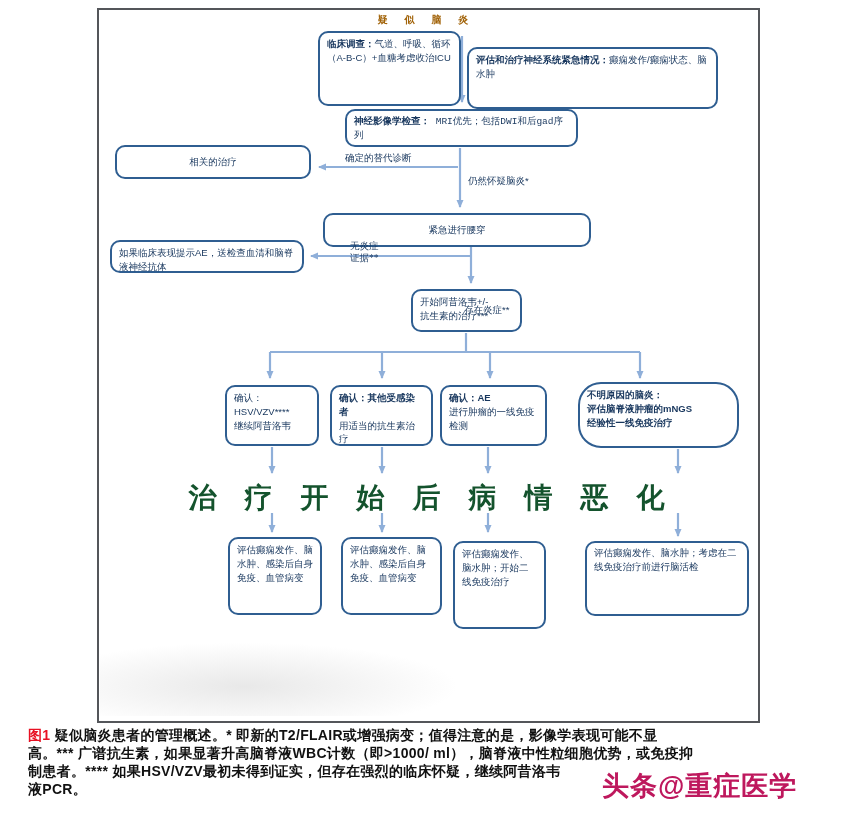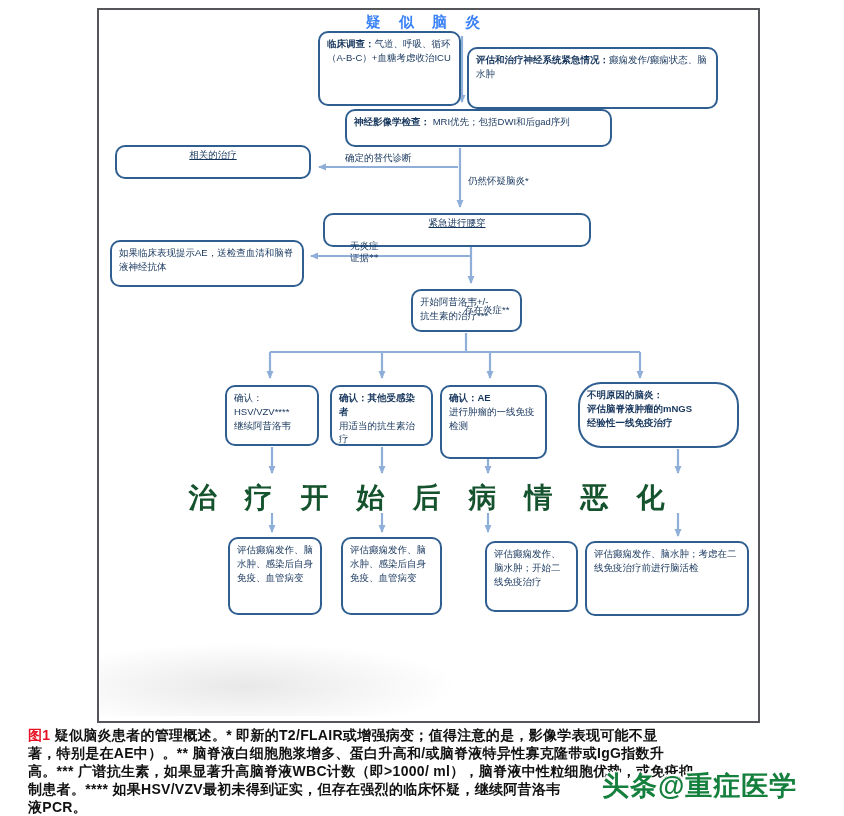--- a/index.html
+++ b/index.html
@@ -2,42 +2,42 @@
 <html style="--box-border: #2F5E91; --box-text: #17365D; --arrow: #8FAFD9; --figure-label: #E81123; --caption-text: #111111;"><head>
 <meta charset="utf-8">
 <style>
   html,body{margin:0;padding:0;background:#fff;}
   .page{position:relative;width:844px;height:816px;background:#fff;overflow:hidden;
         font-family:"Liberation Sans",sans-serif;}
   .frame{position:absolute;left:97px;top:8px;width:659px;height:711px;border:2px solid #54565a;z-index:1;}
   .smudge{position:absolute;left:100px;top:642px;width:360px;height:74px;z-index:1;
         background:radial-gradient(ellipse at 40% 60%, rgba(165,165,165,0.25), rgba(255,255,255,0) 70%);}
   .title{position:absolute;left:97px;top:13px;width:659px;text-align:center;font-weight:bold;
-        font-size:15px;letter-spacing:7px;color:#3b82f6;z-index:2;}
+        font-size:10px;letter-spacing:7px;color:#a16207;z-index:2;}
   .fbox{position:absolute;box-sizing:border-box;border:2.5px solid var(--box-border,#2F5E91);
         border-radius:10px;background:#fff;color:var(--box-text,#17365D);
         font-size:9.5px;line-height:1.45;padding:4px 7px;z-index:3;}
   .bh{font-weight:bold;}
   .bb{white-space:pre-line;}
   .blk .bh{display:block;}
   .plainhead .bh{font-weight:normal;}
   .allbold .bb{font-weight:bold;}
-  .cen{display:flex;align-items:flex-end;justify-content:center;text-align:center;padding:15px;text-decoration:underline;}
+  .cen{display:flex;align-items:center;justify-content:center;text-align:center;padding:15px;}
   .albl{position:absolute;font-size:9.5px;color:var(--box-text,#17365D);line-height:1.3;
         white-space:pre-line;z-index:4;}
   .bigtext{position:absolute;left:97px;top:479px;width:659px;text-align:center;font-size:28px;
         font-weight:bold;color:#14532d;z-index:3;white-space:nowrap;}
   .arrows{position:absolute;left:0;top:0;z-index:2;}
   .flow-line{stroke:var(--arrow,#8FAFD9);stroke-width:2.2;fill:none;}
   .arr{fill:var(--arrow,#8FAFD9);}
   .caption{position:absolute;left:28px;top:726px;width:804px;font-size:14px;font-weight:bold;
         color:var(--caption-text,#111);line-height:18px;letter-spacing:0.3px;z-index:3;}
   .cap-line{white-space:nowrap;}
   .fig-label{color:var(--figure-label,#e81123);}
-  .watermark{position:absolute;left:602px;top:768px;font-size:27px;font-weight:bold;color:#15803d;
+  .watermark{position:absolute;left:602px;top:768px;font-size:27px;font-weight:bold;color:#be185d;
         letter-spacing:1px;z-index:5;white-space:nowrap;
         text-shadow:-2px -2px 0 #fff,2px -2px 0 #fff,-2px 2px 0 #fff,2px 2px 0 #fff,3px 3px 0 #fff;}
 </style>
 </head>
 <body>
 
 <div class="page">
 
   <div class="frame"></div>
   <div class="smudge"></div>
@@ -72,36 +72,36 @@
   </svg>
 
   <div class="fbox" style="left:318px;top:31px;width:143px;height:75px;">
     <span class="bh">临床调查：</span><span class="bb">气道、呼吸、循环（A-B-C）+血糖考虑收治ICU</span>
   </div>
 
   <div class="fbox" style="left:467px;top:39px;width:251px;height:62px;margin-top:8px;">
     <span class="bh">评估和治疗神经系统紧急情况：</span><span class="bb">癫痫发作/癫痫状态、脑水肿</span>
   </div>
 
-  <div class="fbox" style="left:345px;top:109px;width:267px;height:38px;">
+  <div class="fbox" style="left:345px;top:109px;width:233px;height:38px;font-family:Liberation Mono, monospace;">
     <span class="bh">神经影像学检查：</span><span class="bb"> MRI优先；包括DWI和后gad序列</span>
   </div>
 
   <div class="fbox cen" style="left:115px;top:145px;width:196px;height:28px;">
     <span class="bb">相关的治疗</span>
   </div>
 
   <div class="albl" style="left:345px;top:152px;">确定的替代诊断</div>
   <div class="albl" style="left:468px;top:175px;">仍然怀疑脑炎*</div>
 
   <div class="fbox cen" style="left:323px;top:213px;width:268px;height:24px;">
     <span class="bb">紧急进行腰穿</span>
   </div>
 
-  <div class="fbox" style="left:110px;top:240px;width:194px;height:47px;">
+  <div class="fbox" style="left:110px;top:240px;width:194px;height:33px;">
     <span class="bb">如果临床表现提示AE，送检查血清和脑脊液神经抗体</span>
   </div>
 
   <div class="albl" style="left:350px;top:240px;font-family:Liberation Serif, serif;">无炎症
 证据**</div>
   <div class="albl" style="left:464px;top:264px;margin-top:40px;">存在炎症**</div>
 
   <div class="fbox" style="left:411px;top:289px;width:111px;height:43px;">
     <span class="bb">开始阿昔洛韦+/-
 抗生素的治疗***</span>
@@ -109,50 +109,49 @@
 
   <div class="fbox blk plainhead" style="left:225px;top:385px;width:94px;height:61px;">
     <span class="bh">确认：</span><span class="bb">HSV/VZV****
 继续阿昔洛韦</span>
   </div>
 
   <div class="fbox blk" style="left:330px;top:385px;width:103px;height:61px;">
     <span class="bh">确认：其他受感染者</span><span class="bb">用适当的抗生素治疗</span>
   </div>
 
-  <div class="fbox blk" style="left:440px;top:385px;width:107px;height:74px;">
+  <div class="fbox blk" style="left:440px;top:385px;width:107px;height:61px;">
     <span class="bh">确认：AE</span><span class="bb">进行肿瘤的一线免疫检测</span>
   </div>
 
   <div class="fbox blk allbold" style="left:578px;top:382px;width:161px;height:66px;border-radius:23px;">
     <span class="bh">不明原因的脑炎：</span><span class="bb">评估脑脊液肿瘤的mNGS
 经验性一线免疫治疗</span>
   </div>
 
   <div class="bigtext">治　疗　开　始　后　病　情　恶　化</div>
 
   <div class="fbox" style="left:228px;top:537px;width:94px;height:78px;">
     <span class="bb">评估癫痫发作、脑水肿、感染后自身免疫、血管病变</span>
   </div>
 
   <div class="fbox" style="left:341px;top:537px;width:101px;height:78px;">
     <span class="bb">评估癫痫发作、脑水肿、感染后自身免疫、血管病变</span>
   </div>
 
-  <div class="fbox" style="left:453px;top:541px;width:93px;height:71px;margin-left:32px;">
+  <div class="fbox" style="left:453px;top:541px;width:93px;height:88px;">
     <span class="bb">评估癫痫发作、脑水肿；开始二线免疫治疗</span>
   </div>
 
-  <div class="fbox" style="left:585px;top:541px;width:164px;height:75px;">
+  <div class="fbox" style="left:585px;top:541px;width:164px;height:75px;font-family:Liberation Serif, serif;">
     <span class="bb">评估癫痫发作、脑水肿；考虑在二线免疫治疗前进行脑活检</span>
   </div>
 
   <div class="caption">
     <div class="cap-line"><span class="fig-label">图1</span><span> 疑似脑炎患者的管理概述。* 即新的T2/FLAIR或增强病变；值得注意的是，影像学表现可能不显</span></div>
-    <div class="cap-line">著，特别是在AE中）。** 脑脊液白细胞胞浆增多、蛋白升高和/或脑脊液特异性寡克隆带或IgG指数升</div>
     <div class="cap-line">高。*** 广谱抗生素，如果显著升高脑脊液WBC计数（即&gt;1000/ ml），脑脊液中性粒细胞优势，或免疫抑</div>
     <div class="cap-line">制患者。**** 如果HSV/VZV最初未得到证实，但存在强烈的临床怀疑，继续阿昔洛韦</div>
     <div class="cap-line">液PCR。</div>
   </div>
 
   <div class="watermark">头条@重症医学</div>
 
 </div>
 
 </body></html>

